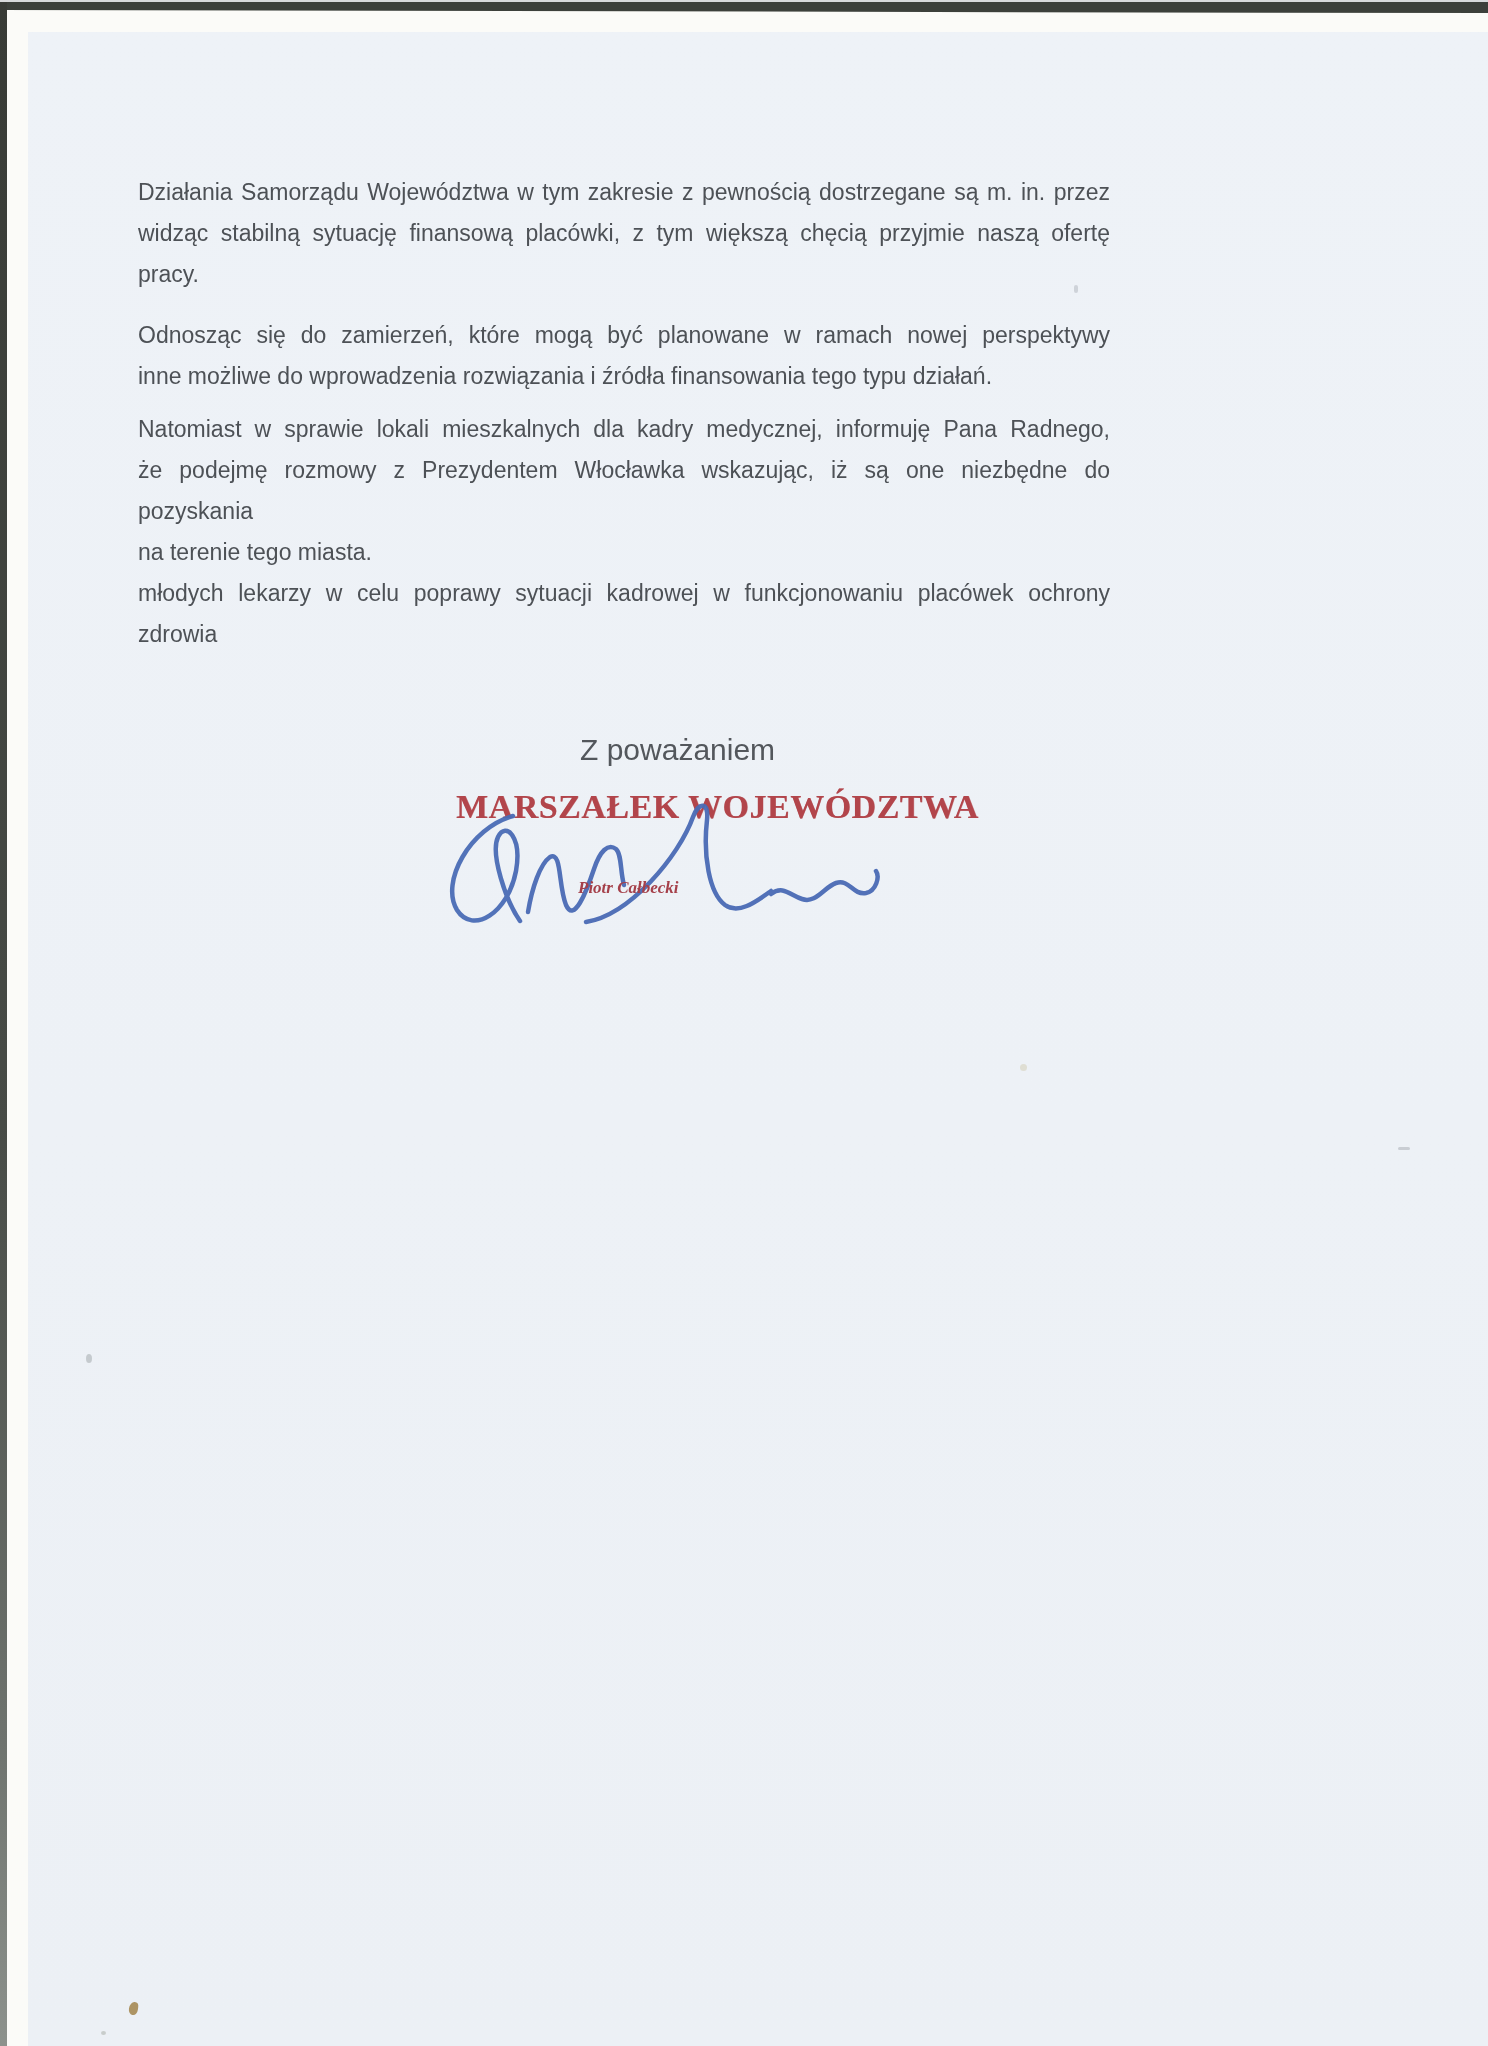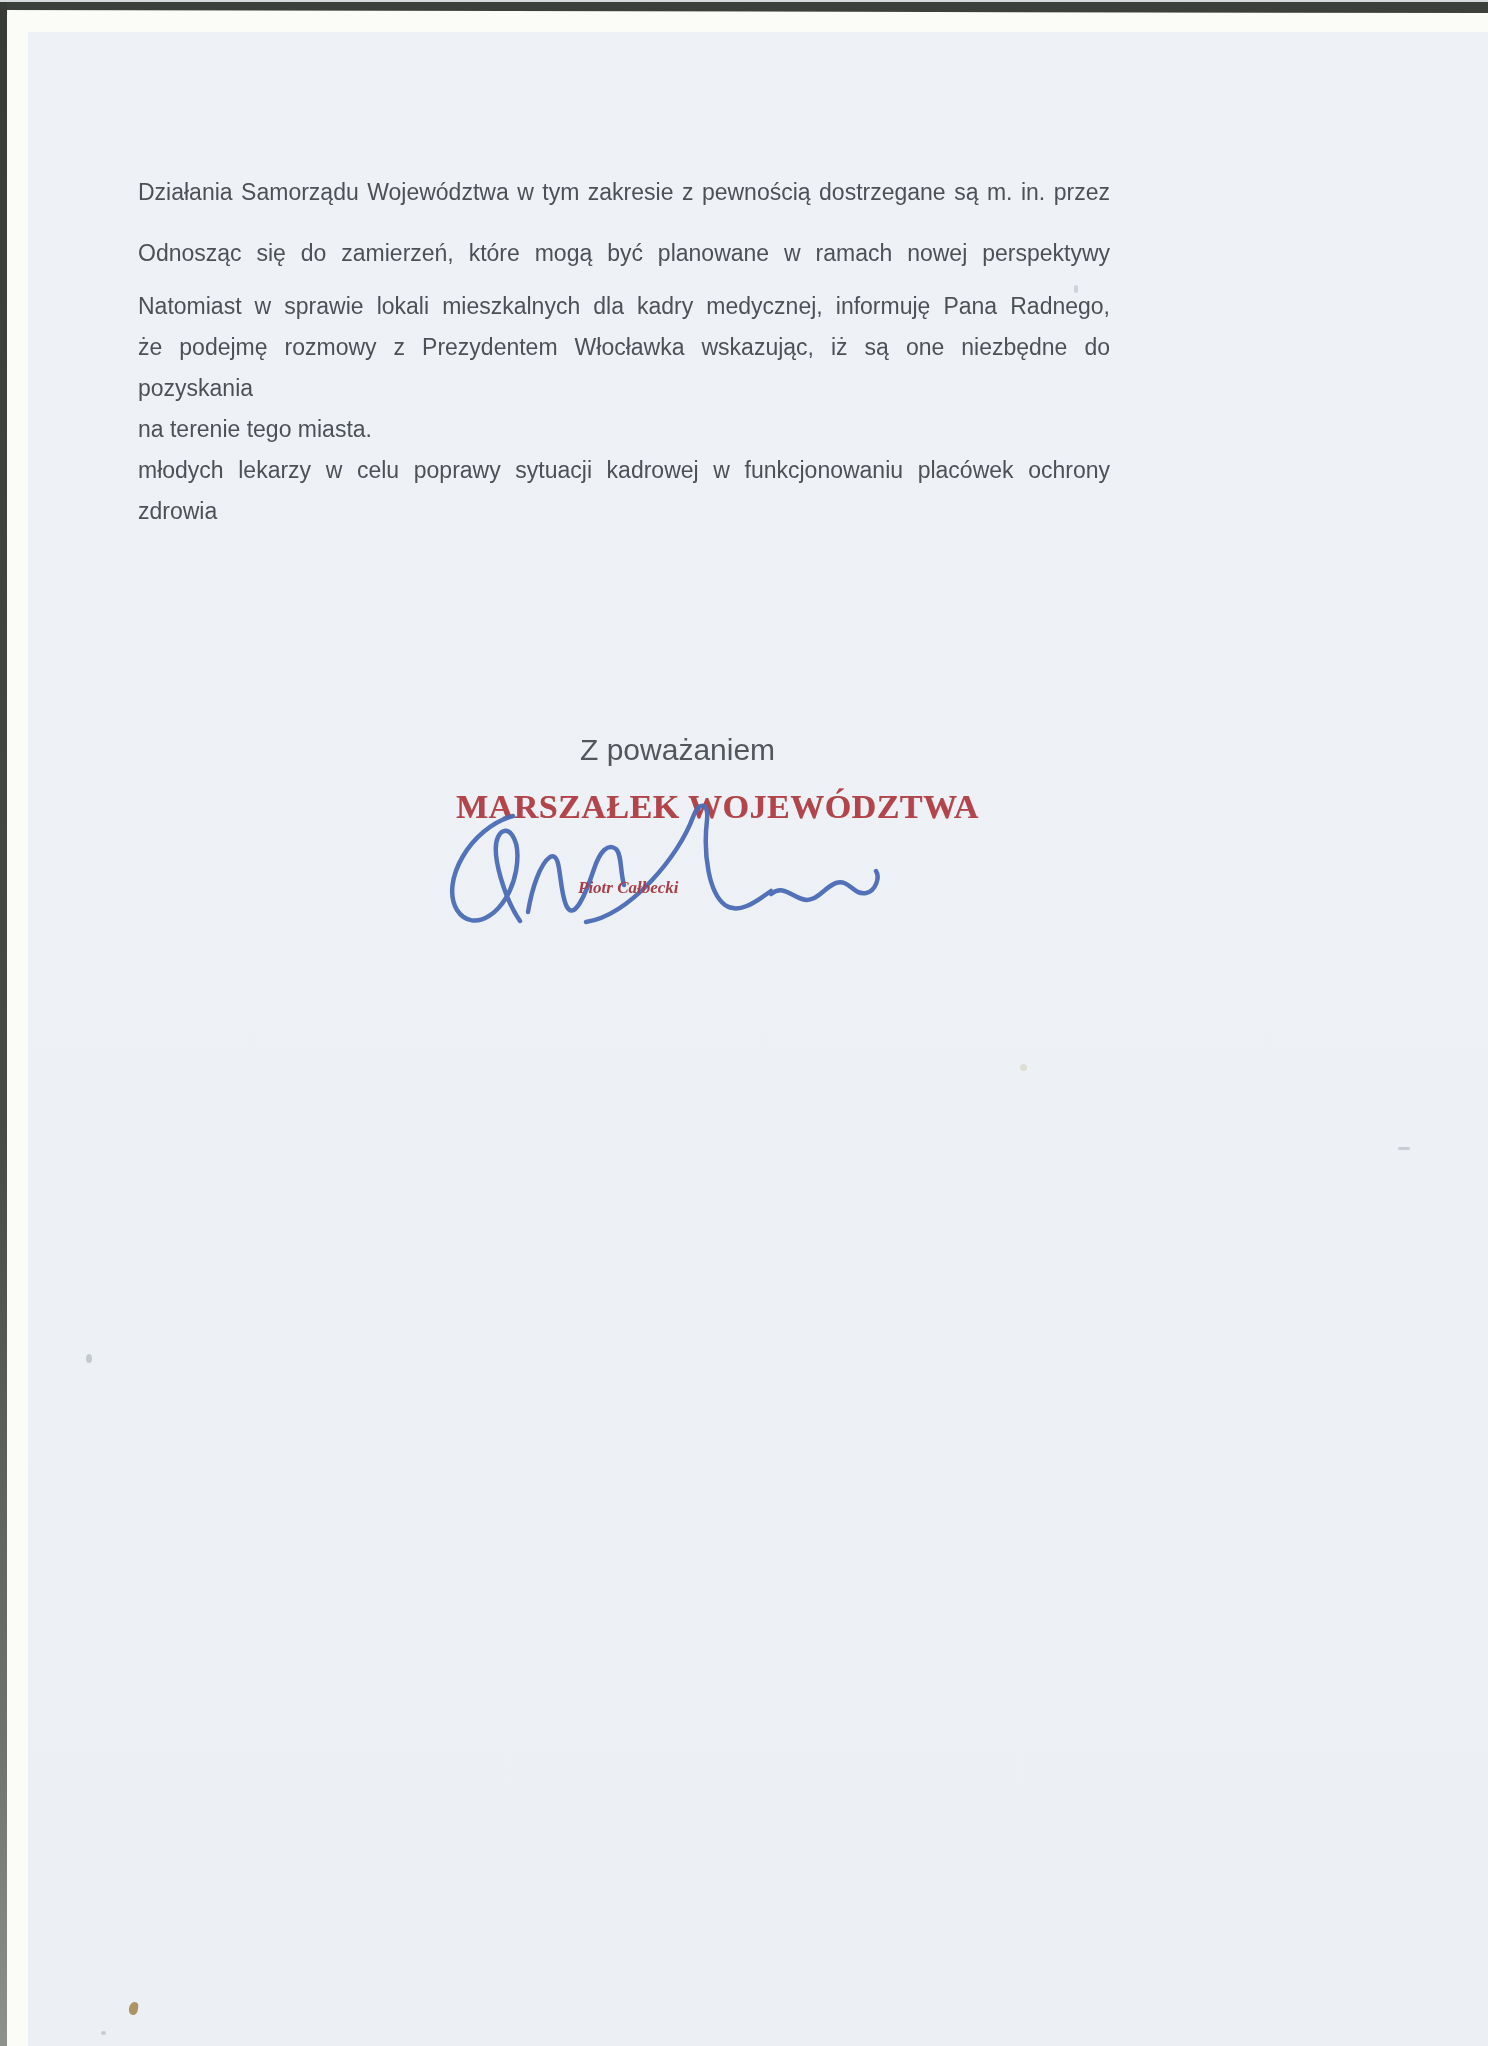--- a/index.html
+++ b/index.html
@@ -89,24 +89,26 @@
 
   <div class="edge-top-white"></div>
   <div class="edge-left-white"></div>
   <div class="edge-top-dark"></div>
   <div class="edge-left-dark"></div>
 
   <div class="textblock">
 
     <div class="paragraph">
       <div class="line">Działania Samorządu Województwa w tym zakresie z pewnością dostrzegane są m. in. przez</div>
+      <div class="line last">widząc stabilną sytuację finansową placówki, z tym większą chęcią przyjmie naszą ofertę pracy.</div>
     </div>
 
     <div class="paragraph tight">
       <div class="line">Odnosząc się do zamierzeń, które mogą być planowane w ramach nowej perspektywy</div>
+      <div class="line last">inne możliwe do wprowadzenia rozwiązania i źródła finansowania tego typu działań.</div>
     </div>
 
     <div class="paragraph">
       <div class="line">Natomiast w sprawie lokali mieszkalnych dla kadry medycznej, informuję Pana Radnego,</div>
       <div class="line">że podejmę rozmowy z Prezydentem Włocławka wskazując, iż są one niezbędne do pozyskania</div>
       <div class="line last">na terenie tego miasta.</div>
       <div class="line">młodych lekarzy w celu poprawy sytuacji kadrowej w funkcjonowaniu placówek ochrony zdrowia</div>
     </div>
 
   </div>

